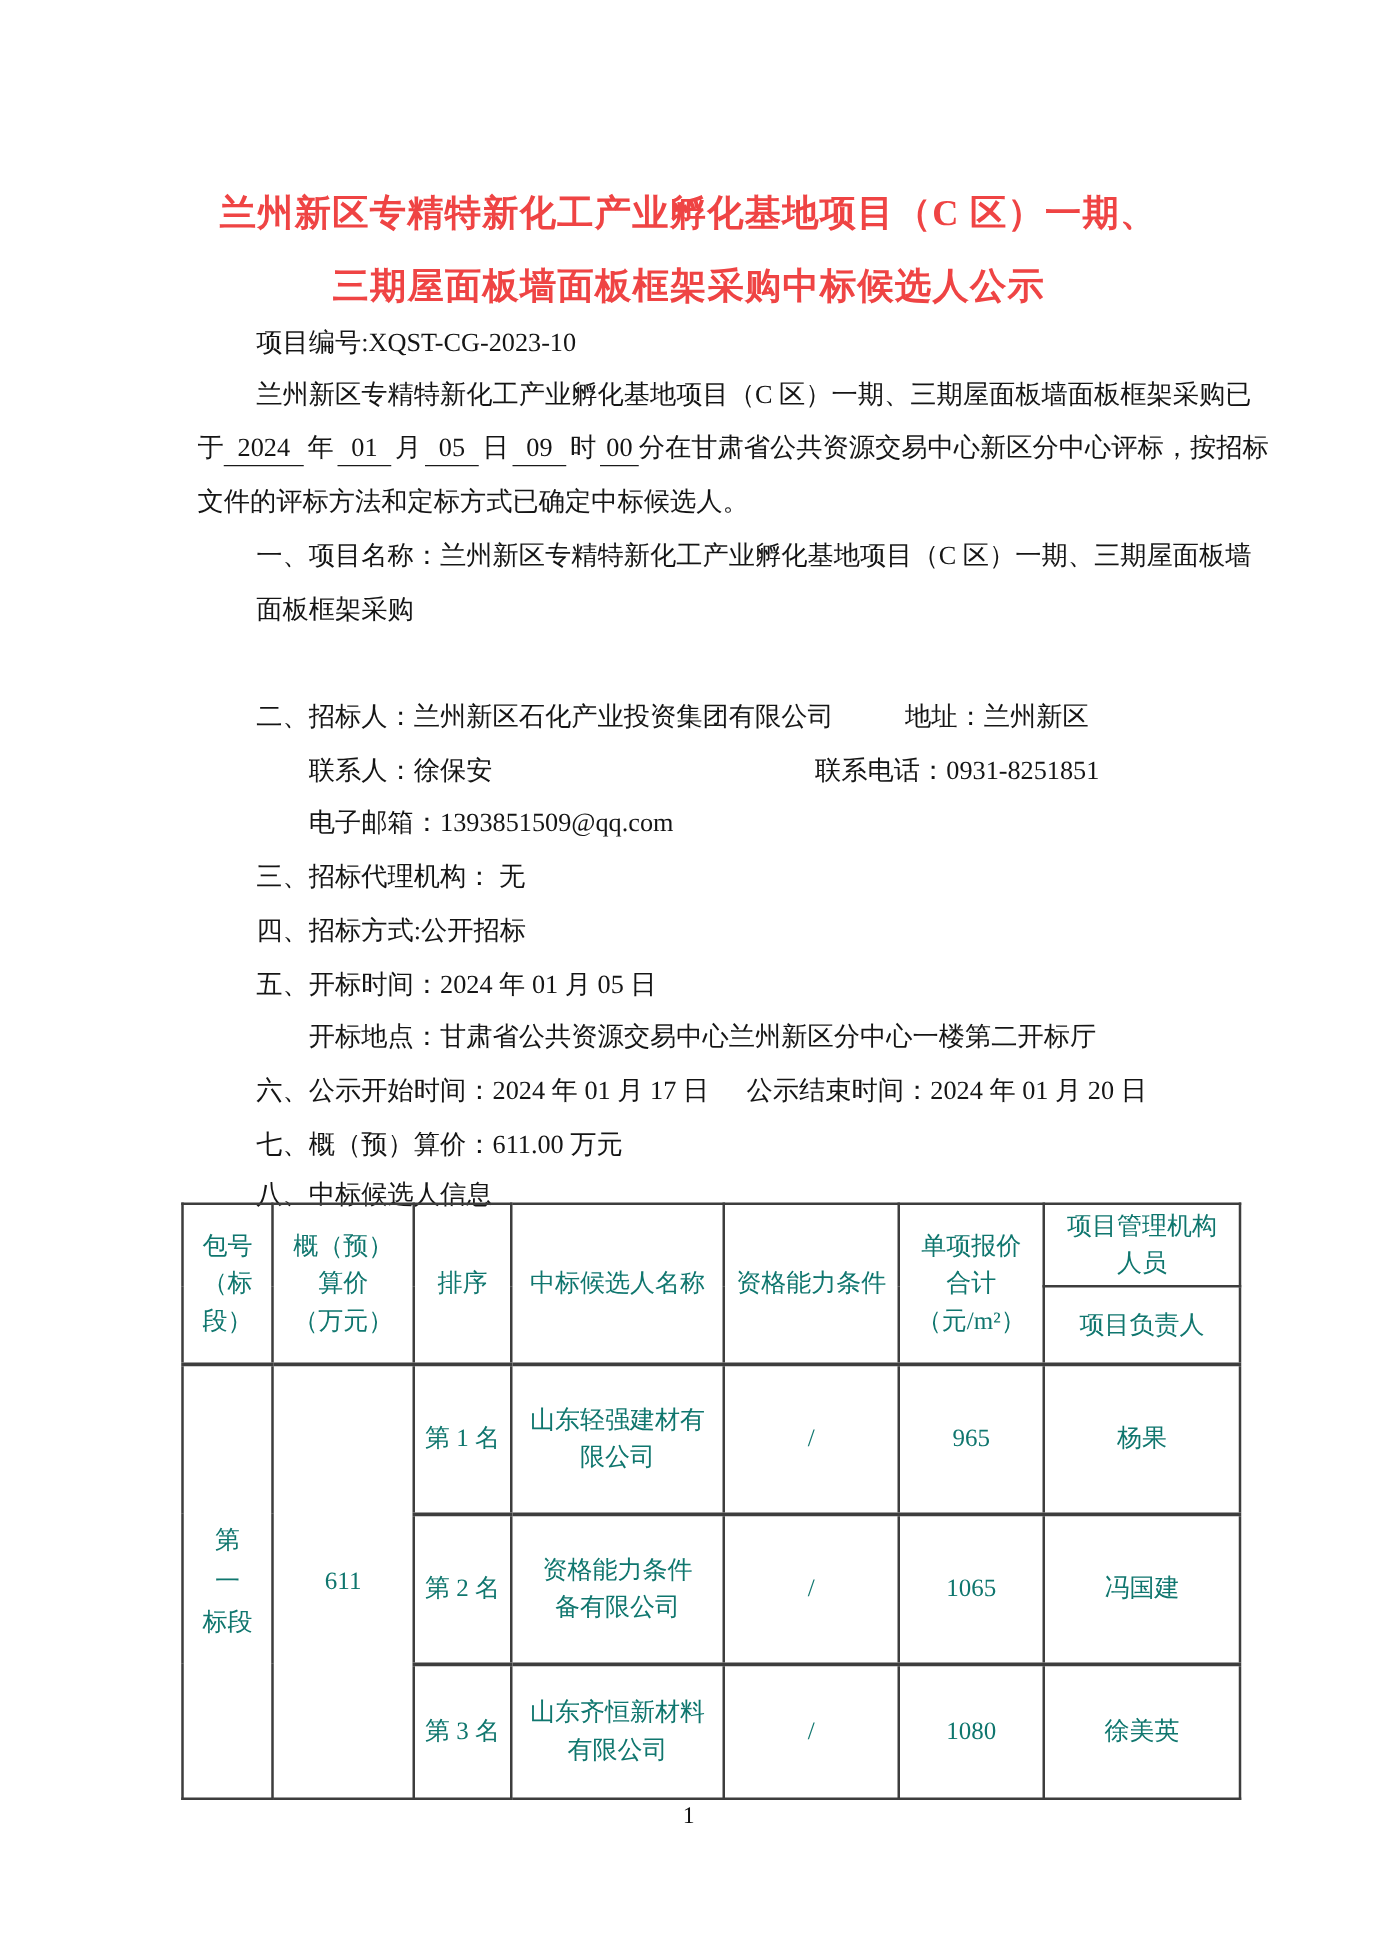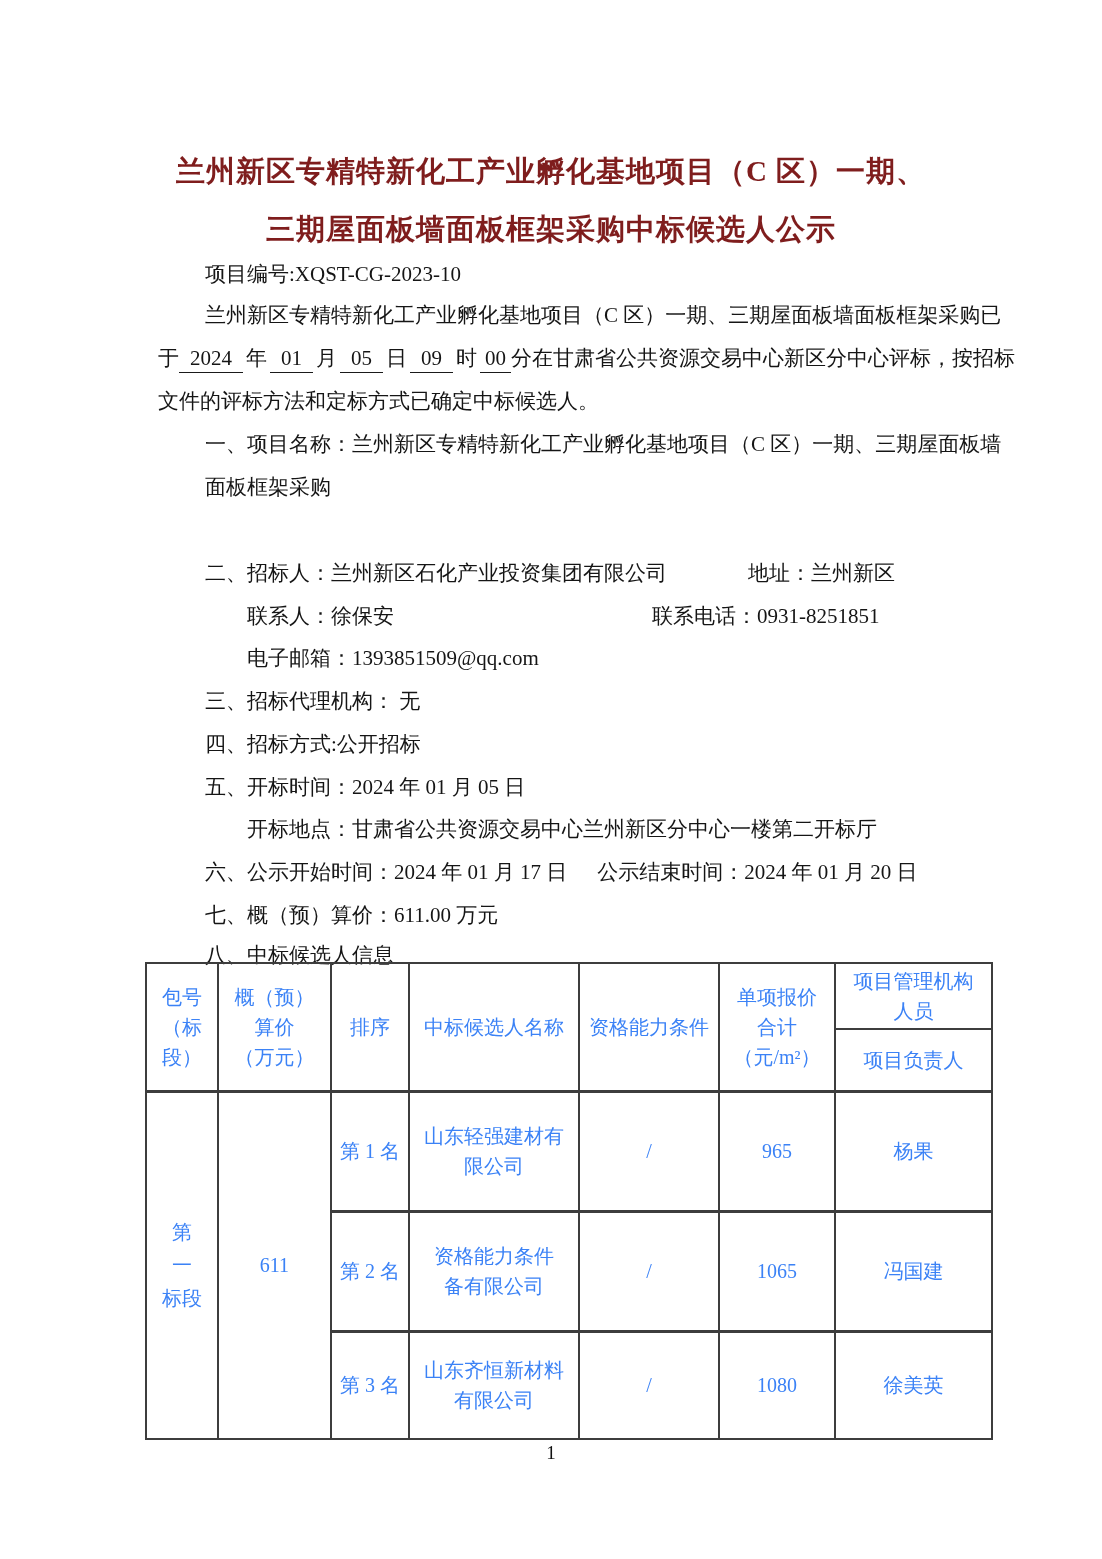--- a/index.html
+++ b/index.html
@@ -8,44 +8,44 @@
     position:relative;
     width:1102px; height:1559px;
     background:#ffffff;
     font-family:"Liberation Serif","DejaVu Serif",serif;
     color:#151515;
     overflow:hidden;
   }
   .title {
     position:absolute; top:142px; left:0; width:100%;
     text-align:center; font-weight:bold;
-    font-size:29px; line-height:58px; color:#7f1d1d;
+    font-size:29px; line-height:58px; color:#ef4444;
     letter-spacing:1px;
   }
   .title .title-line { display:block; }
   .line {
     position:absolute; left:158px; width:834px;
     font-size:21px; line-height:28px; white-space:nowrap;
   }
   .indent1 { left:205px; }
   .indent2 { left:247px; }
   .u {
     display:inline-block;
     border-bottom:1.8px solid #1a1a1a;
     padding:0 11px;
   }
   .du { margin:0 3px; }
-  .gap-addr { margin-left:81px; }
+  .gap-addr { margin-left:57px; }
   .gap-phone { margin-left:258px; }
   .gap-end { margin-left:30px; }
   table.doc-table {
     position:absolute; left:145px; top:962px;
     width:846px;
     border-collapse:collapse; table-layout:fixed;
-    font-size:20px; color:#3b82f6;
+    font-size:20px; color:#0f766e;
   }
   .doc-table td {
     border:2px solid #3d3d3d;
     text-align:center; vertical-align:middle;
     white-space:pre-line;
     line-height:30px;
     padding:2px 3px;
     font-weight:normal;
     overflow:hidden;
   }

